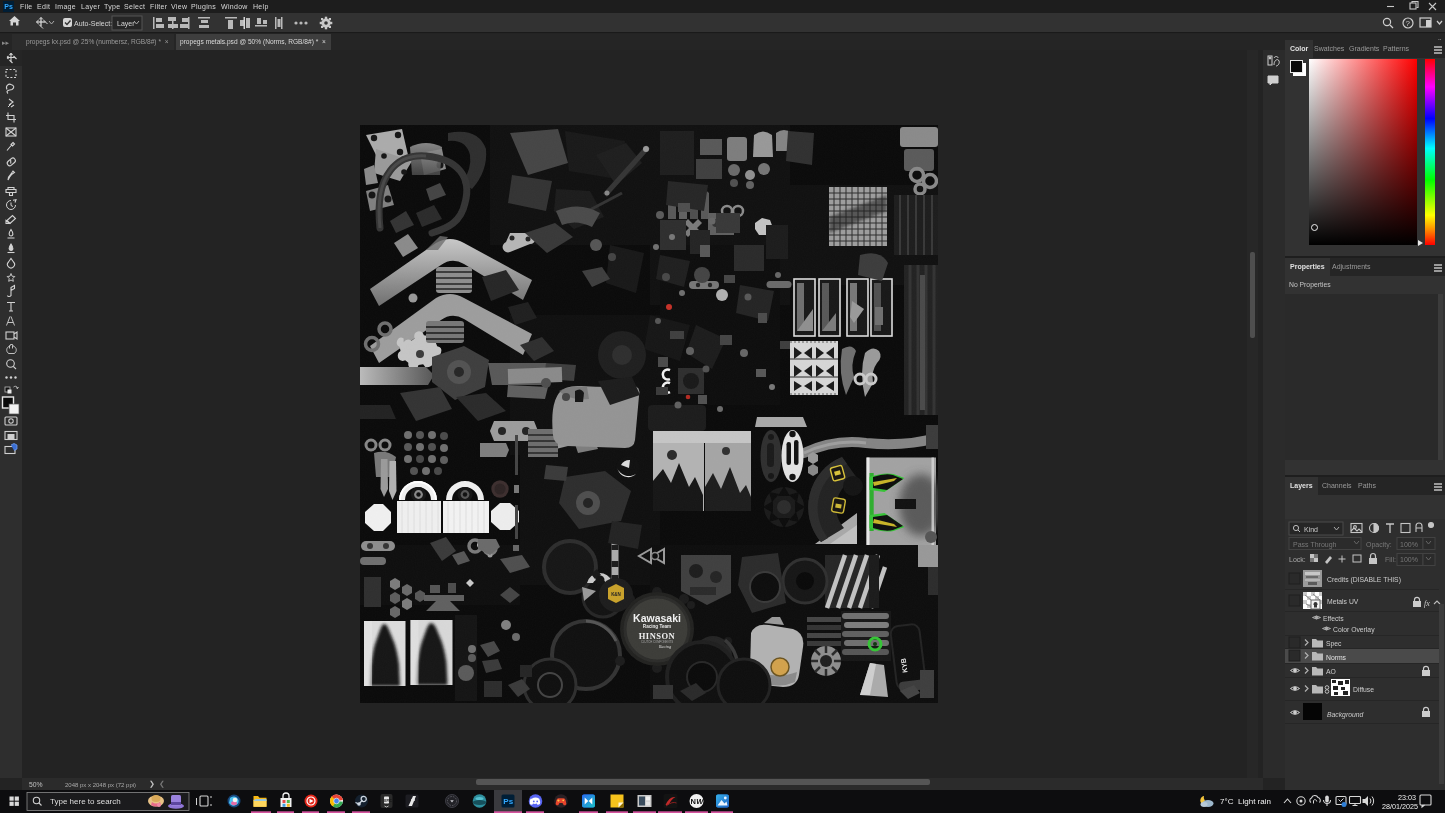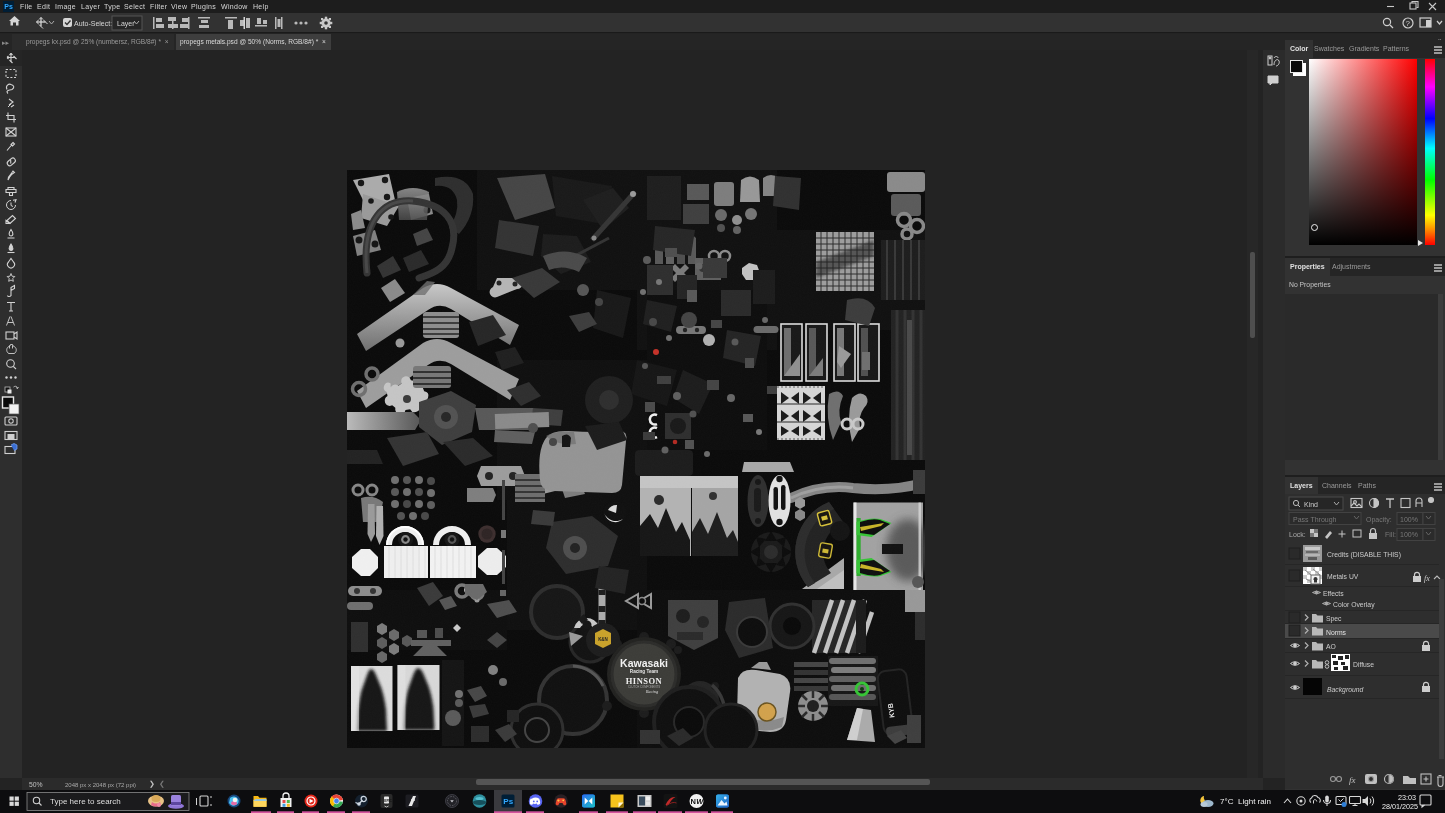--- a/index.html
+++ b/index.html
@@ -20,21 +20,21 @@
   #tabbar { position:absolute; left:0; top:34px; width:1445px; height:16px; background:#252525; }
   .tab { position:absolute; top:0; height:16px; font-size:6.6px; line-height:16px; color:#9a9a9a; white-space:nowrap; overflow:hidden;}
   .tab.active { background:#3e3e3e; color:#dadada; }
   .tab.inactive { background:#2b2b2b; }
 
   
   #toolbar { position:absolute; left:0; top:50px; width:22px; height:728px; background:#2e2e2e; }
 
   
   #docarea { position:absolute; left:22px; top:50px; width:1241px; height:728px; background:#232323; }
-  #canvas { position:absolute; left:325px; top:75px; width:578px; height:578px; background:#0a0a0a;margin-top:45px; }
+  #canvas { position:absolute; left:338px; top:75px; width:578px; height:578px; background:#0a0a0a; }
   #statusbar { position:absolute; left:22px; top:778px; width:1241px; height:12px; background:#2b2b2b; color:#c0c0c0; font-size:8px; }
   #vscroll { position:absolute; left:1247px; top:50px; width:11px; height:728px; background:#272727; }
   #vthumb { position:absolute; left:1250px; top:252px; width:5px; height:86px; background:#4e4e4e; border-radius:2px;}
 
   
   #dockstrip { position:absolute; left:1263px; top:50px; width:22px; height:728px; background:#2b2b2b; }
 
   
   #panels { position:absolute; left:1285px; top:40px; width:160px; height:750px; background:#323232; }
   .ptabrow { position:relative; height:18px; background:#252525; }
@@ -1050,21 +1050,21 @@
       <div style="position:absolute;left:153px;top:18px;width:5px;height:166px;background:#3c3c3c;"></div>
     </div>
 
     <div style="position:absolute;left:0;top:435px;width:160px;height:2px;background:#1e1e1e;"></div>
     <div class="ptabrow" style="position:absolute;left:0;top:437px;width:160px;">
       <div class="ptab active" style="left:0">Layers</div>
       <div class="ptab" style="left:32px">Channels</div>
       <div class="ptab" style="left:68px">Paths</div>
       <div style="position:absolute;right:3px;top:6px;width:8px;height:1.5px;background:#9a9a9a;box-shadow:0 3px #9a9a9a, 0 6px #9a9a9a;"></div>
     </div>
-    <div id="layersbody" style="position:absolute;left:0;top:454px;width:160px;height:295px;background:#2e2e2e;">
+    <div id="layersbody" style="position:absolute;left:0;top:479px;width:160px;height:295px;background:#2e2e2e;">
 
       <svg width="160" height="18" style="position:absolute;left:0;top:1px;">
         <rect x="4" y="2" width="54" height="13" fill="#262626" stroke="#4a4a4a"></rect>
         <circle cx="11" cy="8" r="2.6" fill="none" stroke="#bbb" stroke-width="1"></circle>
           <line x1="13" y1="10" x2="15" y2="12" stroke="#bbb" stroke-width="1"></line>
         <text x="19" y="11.5" fill="#ccc" font-size="7" font-family="Liberation Sans">Kind</text>
         <path d="M49 7 l2.5 3 l2.5 -3" fill="none" stroke="#aaa" stroke-width="1"></path>
         <g stroke="#c5c5c5" fill="none" stroke-width="1.1">
           <rect x="66" y="3.5" width="11" height="9"></rect>
             <circle cx="70" cy="7" r="1.4"></circle>

